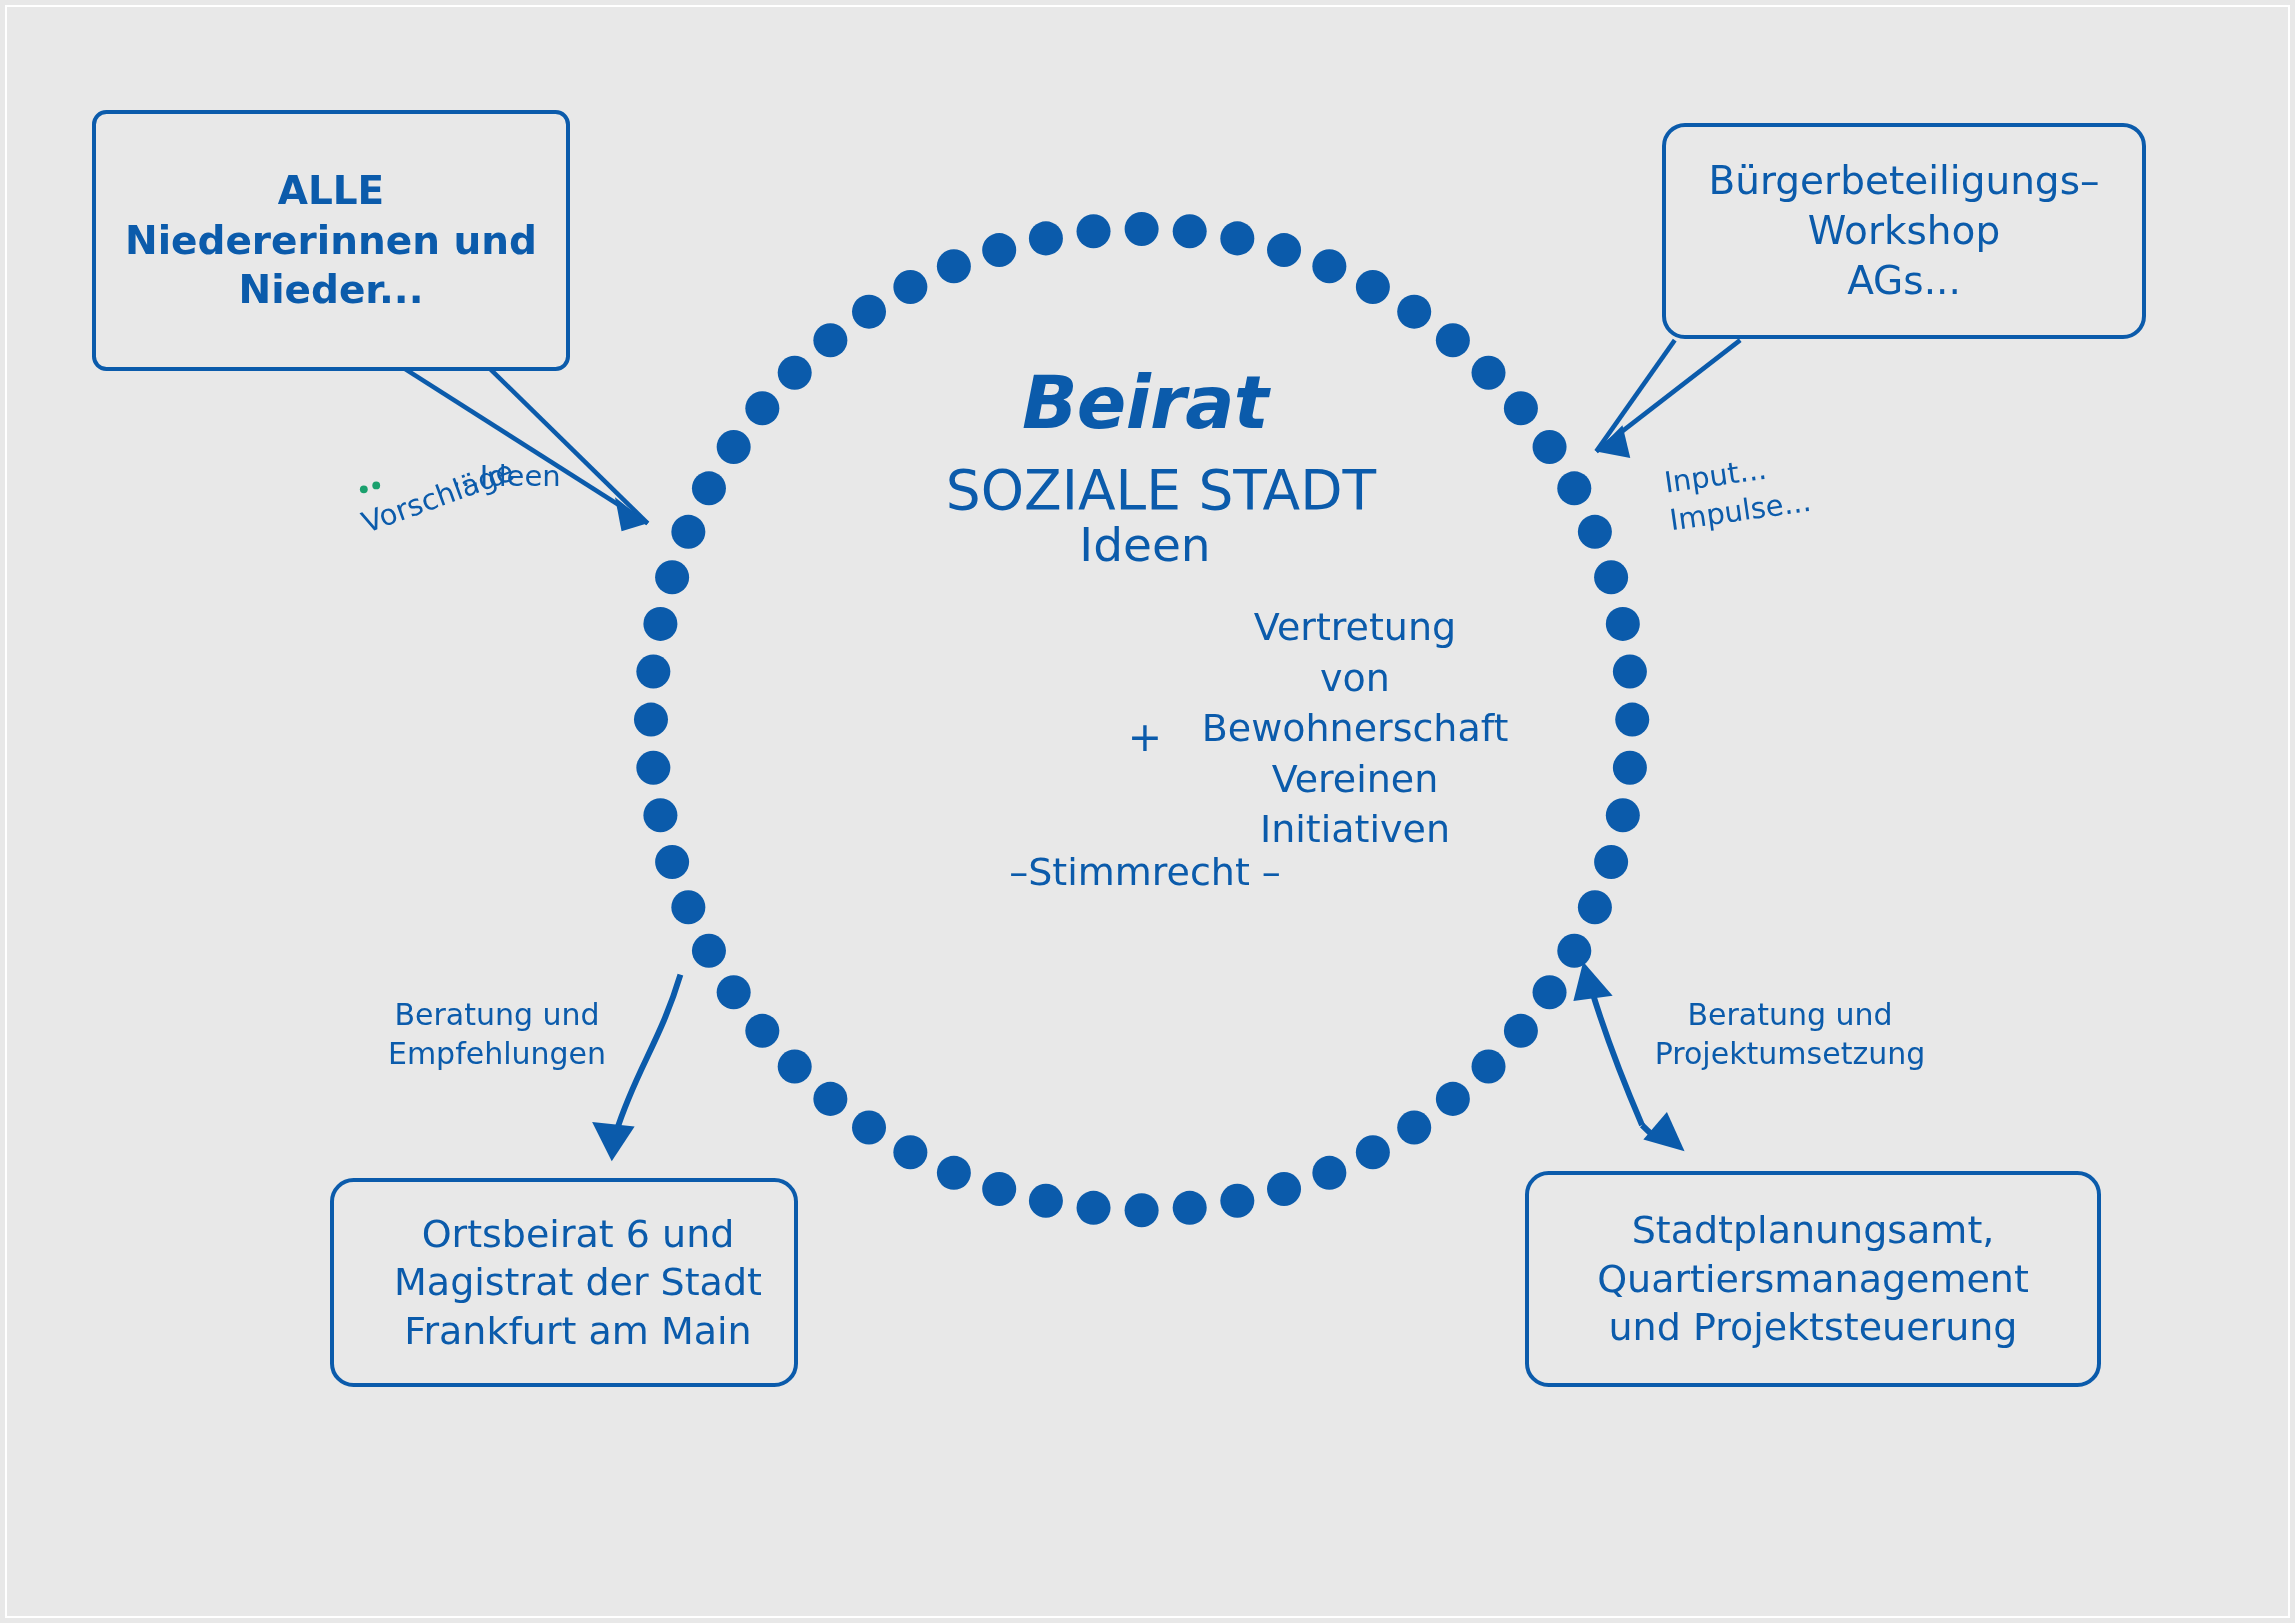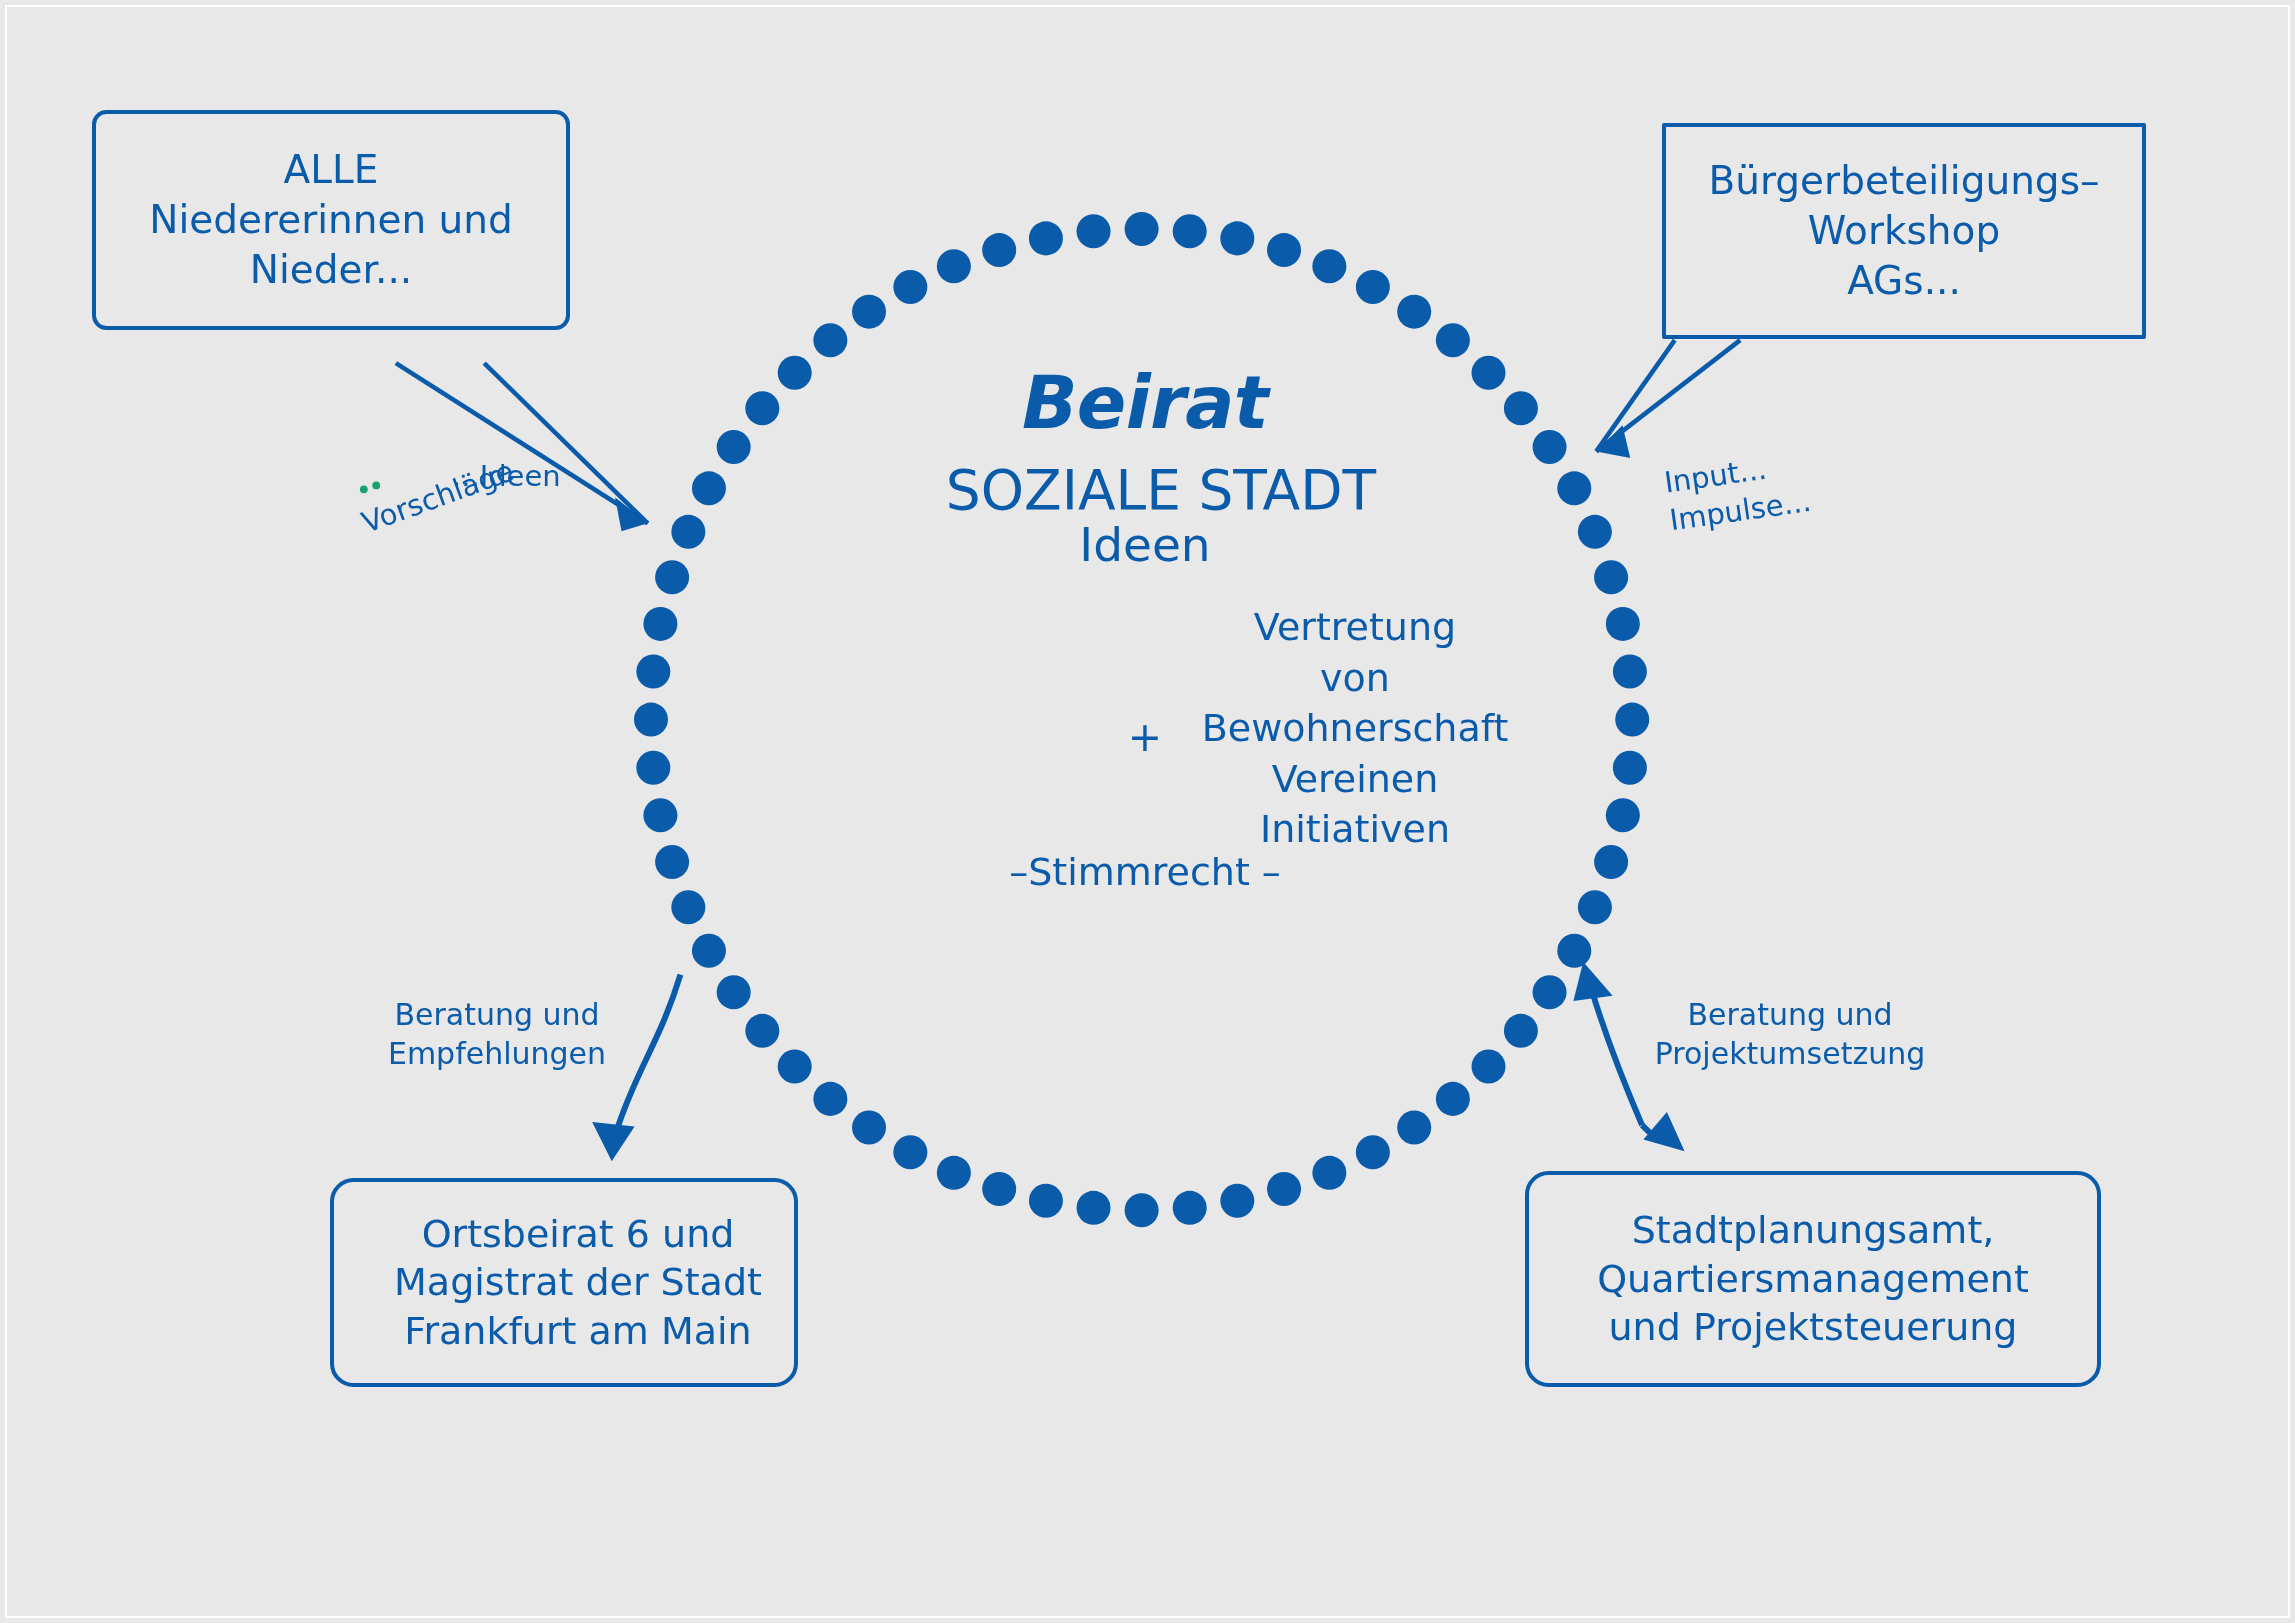--- a/index.html
+++ b/index.html
@@ -115,30 +115,31 @@
     display: flex;
     align-items: center;
     justify-content: center;
     text-align: center;
     line-height: 1.28;
   }
   .box-tl {
     left: 92px;
     top: 110px;
     width: 478px;
-    height: 220px;
+    height: 261px;
     border-radius: 14.4px;
     font-size: 39px;
+    font-weight: bold;
   }
   .box-tr {
     left: 1662px;
     top: 123px;
     width: 484px;
     height: 216px;
-    border-radius: 2px;
+    border-radius: 23px;
     font-size: 39px;
   }
   .box-bl {
     left: 330px;
     top: 1178px;
     width: 468px;
     height: 209px;
     border-radius: 23.6px;
     font-size: 38px;
     padding-left: 28px;

